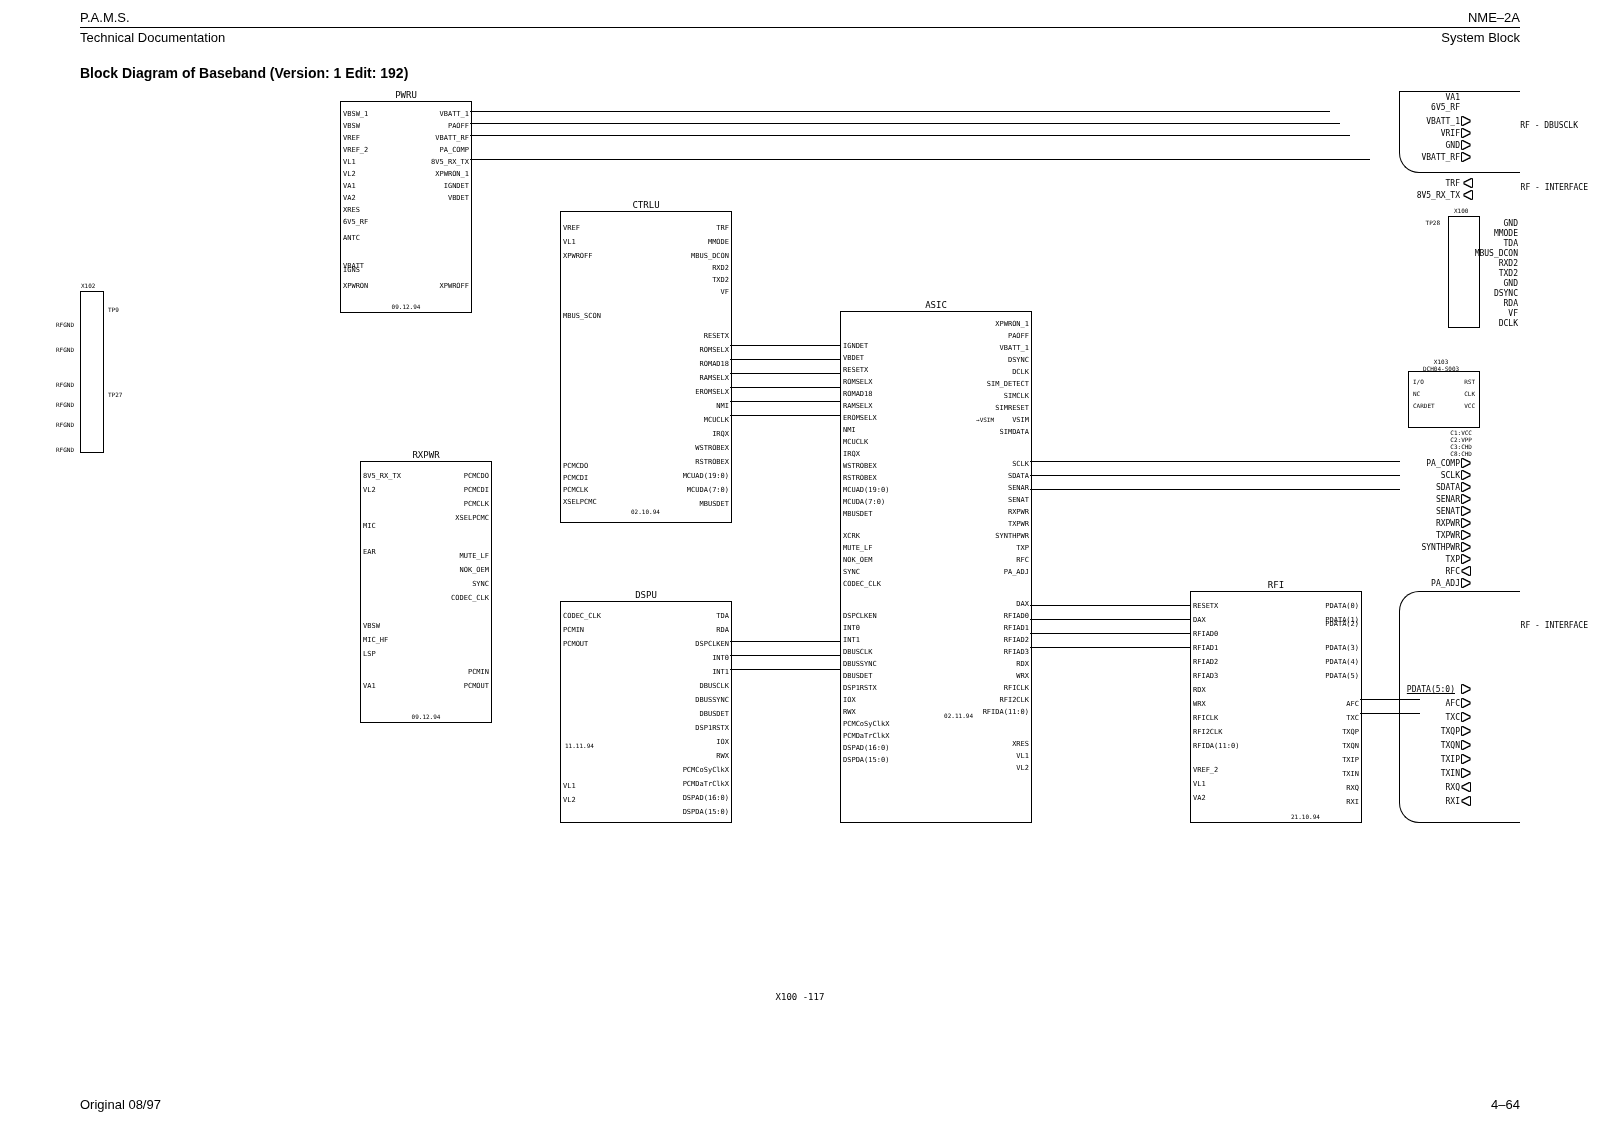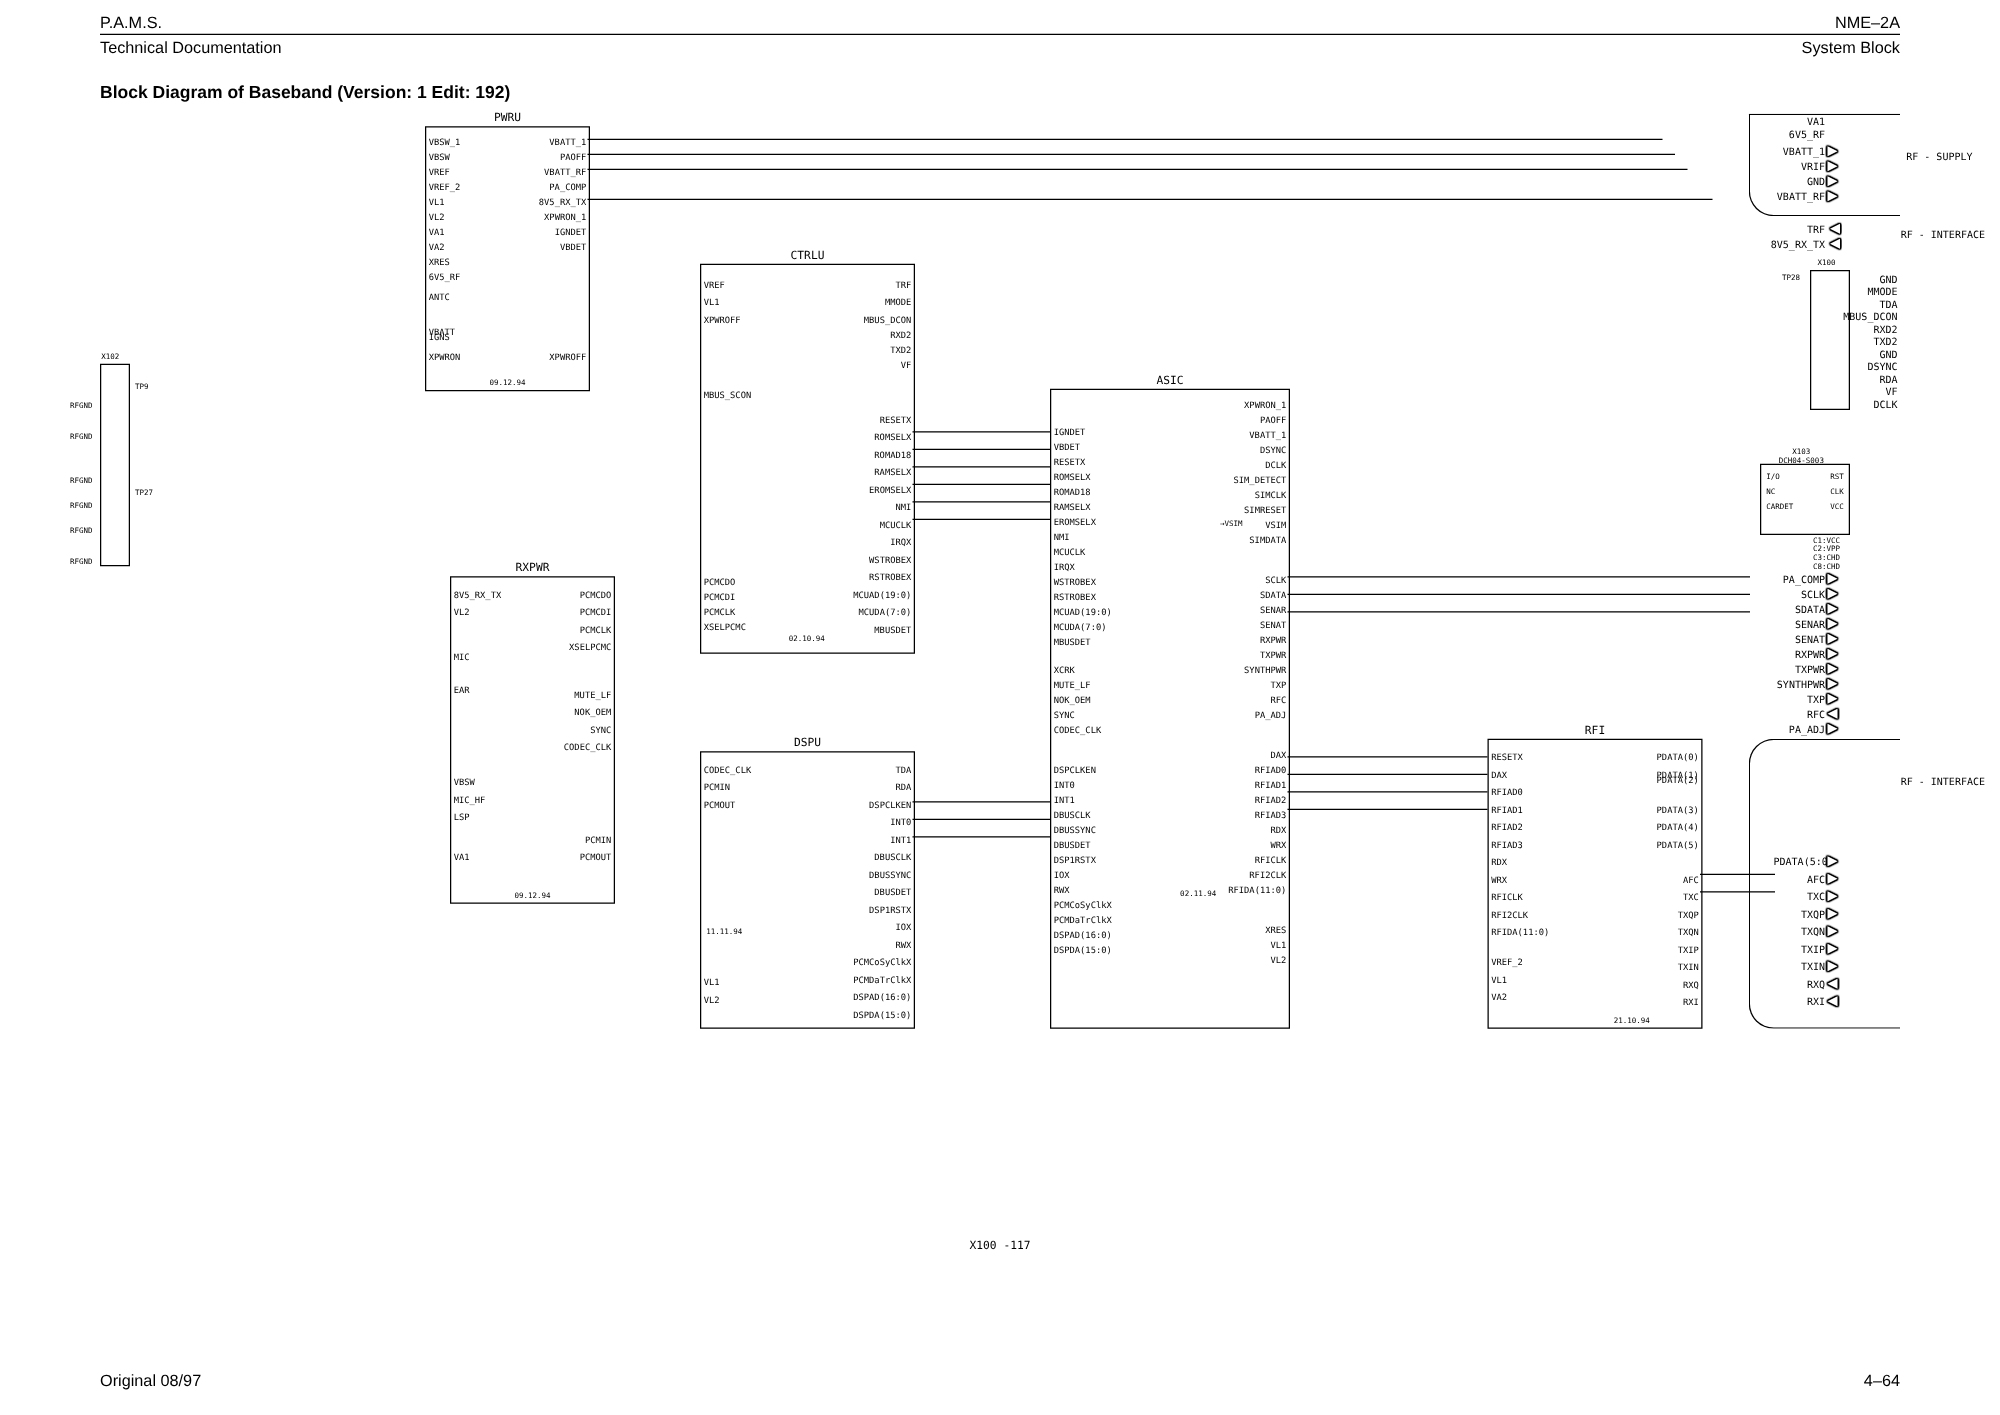--- a/index.html
+++ b/index.html
@@ -345,21 +345,21 @@
     <div class="pin-right" style="top:136px">TXQP</div>
     <div class="pin-right" style="top:150px">TXQN</div>
     <div class="pin-right" style="top:164px">TXIP</div>
     <div class="pin-right" style="top:178px">TXIN</div>
     <div class="pin-right" style="top:192px">RXQ</div>
     <div class="pin-right" style="top:206px">RXI</div>
     <div class="small-mono" style="bottom:2px;left:100px;">21.10.94</div>
   </div>
 
   <div style="position:absolute; right:0; top:0; width:120px; height:80px; border:1px solid #000; border-right:none; border-radius:0 0 0 20px;"></div>
-  <div class="label" style="right:-58px; top:30px;">RF - SUPPLY</div>
+  <div class="label" style="right:-58px; top:30px;">RF - DBUSCLK</div>
   <div class="label" style="right:60px; top:2px;">VA1</div>
   <div class="label" style="right:60px; top:12px;">6V5_RF</div>
   <div class="label" style="right:60px; top:26px;">VBATT_1</div>
   <div class="label" style="right:60px; top:38px;">VRIF</div>
   <div class="label" style="right:60px; top:50px;">GND</div>
   <div class="label" style="right:60px; top:62px;">VBATT_RF</div>
 
   <div class="label" style="right:-68px; top:92px;">RF - INTERFACE</div>
   <div class="label" style="right:60px; top:88px;">TRF</div>
   <div class="label" style="right:60px; top:100px;">8V5_RX_TX</div>
@@ -408,21 +408,21 @@
   <div class="label" style="right:60px; top:428px;">RXPWR</div>
   <div class="label" style="right:60px; top:440px;">TXPWR</div>
   <div class="label" style="right:60px; top:452px;">SYNTHPWR</div>
   <div class="label" style="right:60px; top:464px;">TXP</div>
   <div class="label" style="right:60px; top:476px;">RFC</div>
   <div class="label" style="right:60px; top:488px;">PA_ADJ</div>
 
   <div style="position:absolute; right:0; top:500px; width:120px; height:230px; border:1px solid #000; border-right:none; border-radius:20px 0 0 20px;"></div>
   <div class="label" style="right:-68px; top:530px;">RF - INTERFACE</div>
 
-  <div class="label" style="right:53px; top:594px;">PDATA(5:0)</div>
+  <div class="label" style="right:65px; top:594px;text-decoration:underline;">PDATA(5:0)</div>
   <div class="label" style="right:60px; top:608px;">AFC</div>
   <div class="label" style="right:60px; top:622px;">TXC</div>
   <div class="label" style="right:60px; top:636px;">TXQP</div>
   <div class="label" style="right:60px; top:650px;">TXQN</div>
   <div class="label" style="right:60px; top:664px;">TXIP</div>
   <div class="label" style="right:60px; top:678px;">TXIN</div>
   <div class="label" style="right:60px; top:692px;">RXQ</div>
   <div class="label" style="right:60px; top:706px;">RXI</div>
 
   <div class="block" style="left:0px; top:200px; width:22px; height:160px;">

